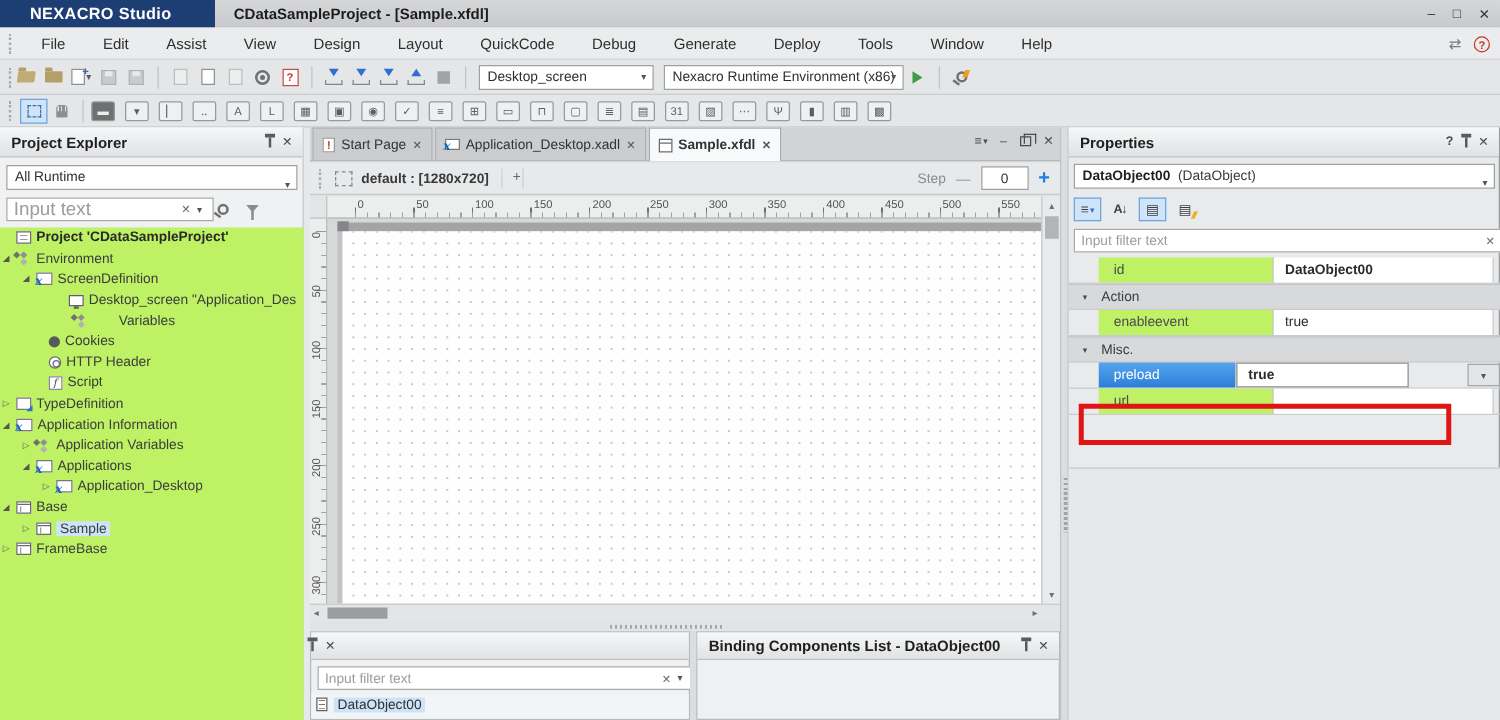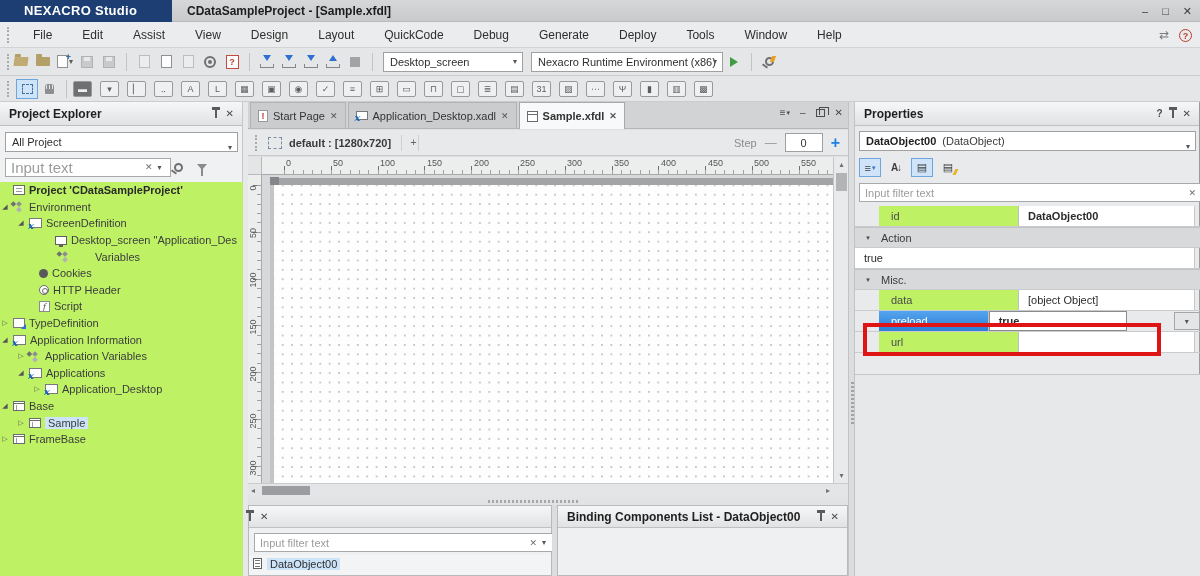--- a/index.html
+++ b/index.html
@@ -365,21 +365,21 @@
   </div>
 
   <div class="left-panel">
     <div class="panel-h">
       <span class="pt">Project Explorer</span>
       <span class="ph-ic">
           <span class="pin"></span>
           <span class="xg">✕</span>
         </span>
     </div>
-    <div class="lp-combo"><span>All Project</span><span class="carr">▾</span></div>
+    <div class="lp-combo"><span>All Runtime</span><span class="carr">▾</span></div>
     <div class="lp-filterrow">
       <input class="lp-input" placeholder="Input text" style="">
       <span class="in-x">✕</span>
       <span class="in-dd">▾</span>
       <span class="i-mag lp-search"></span>
       <span class="i-funnel"></span>
     </div>
     <div class="tree">
       <div class="trow bold">
           <span class="exp"></span>
@@ -633,29 +633,26 @@
     <div class="pgrid">
       <div class="prow">
           <div class="pkey">id</div>
           <div class="pval bold">DataObject00</div>
         </div>
       <div class="prow sec">
           <span class="sarr">▾</span>
           <span class="snm">Action</span>
         </div>
       <div class="prow">
+          <div class="pkey">enableevent</div>
           <div class="pval">true</div>
         </div>
       <div class="prow sec">
           <span class="sarr">▾</span>
           <span class="snm">Misc.</span>
-        </div>
-      <div class="prow">
-          <div class="pkey">data</div>
-          <div class="pval">[object Object]</div>
         </div>
       <div class="prow selrow">
         <div class="pkey">preload</div>
         <div class="pval">true</div>
         <div class="vdrop">▾</div>
       </div>
       <div class="prow">
           <div class="pkey">url</div>
           <div class="pval"></div>
         </div>

